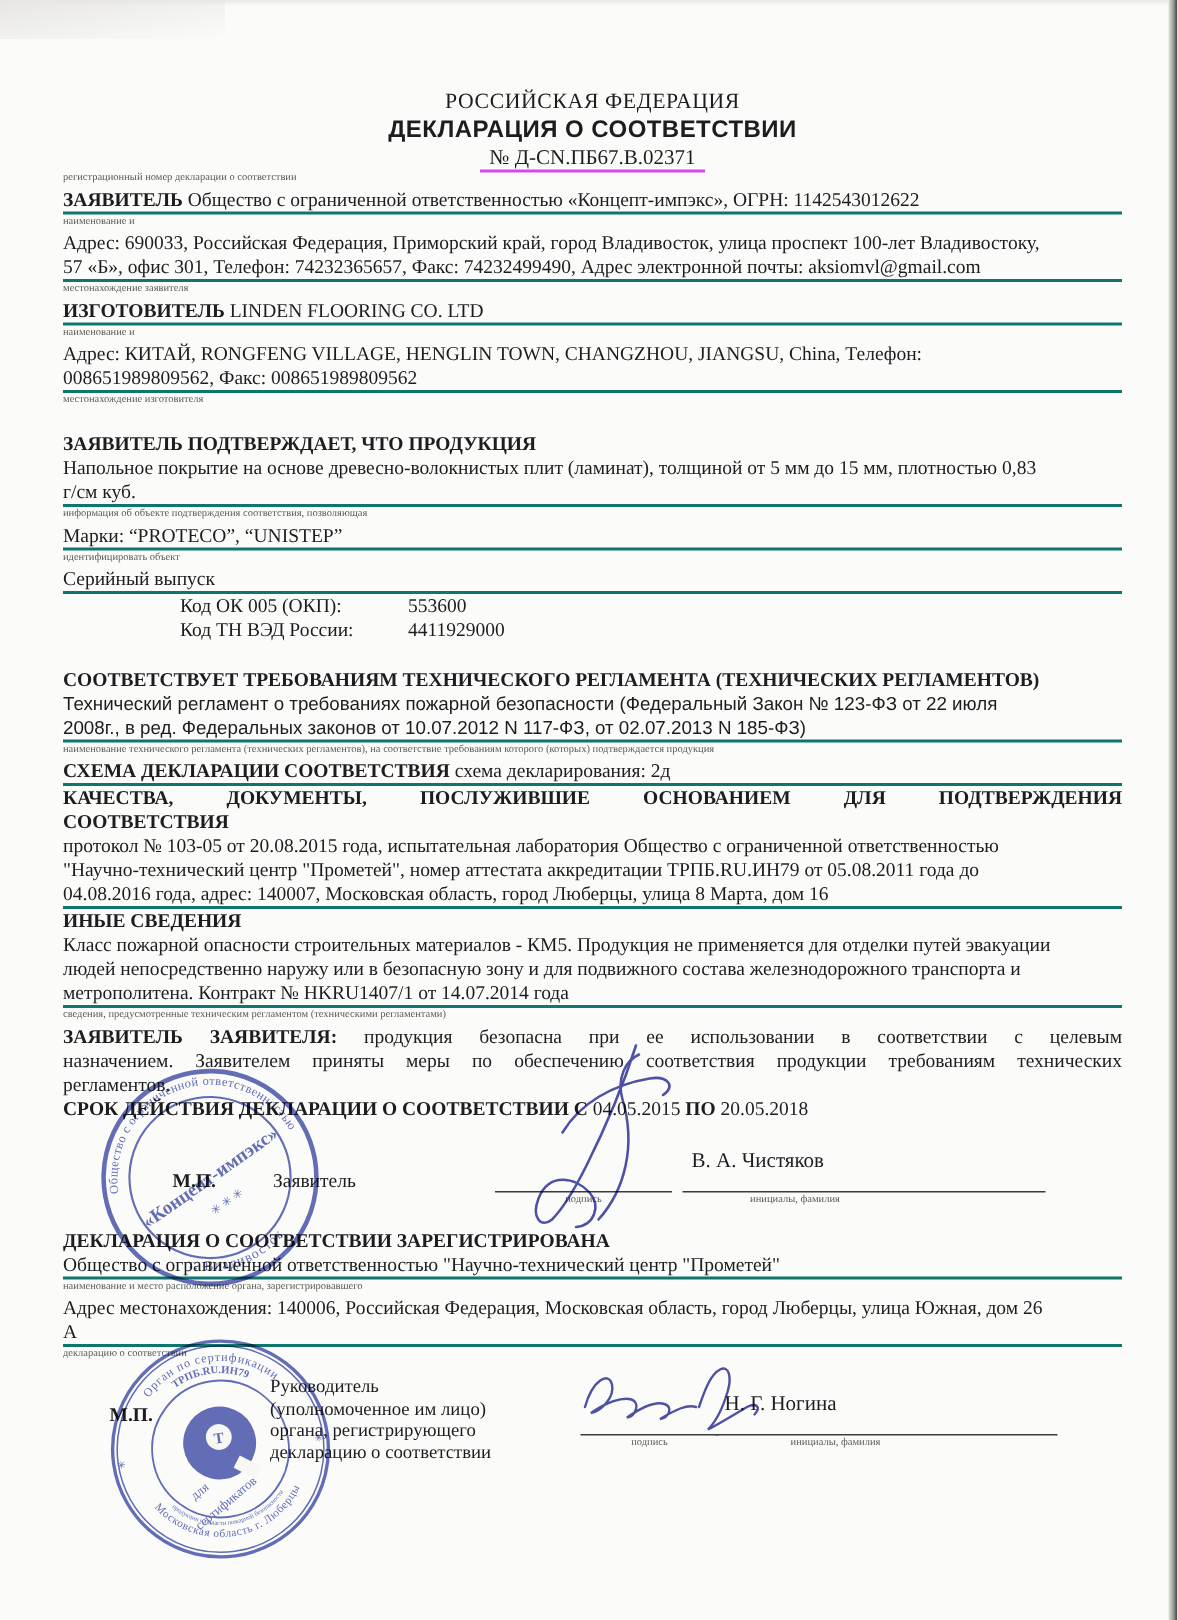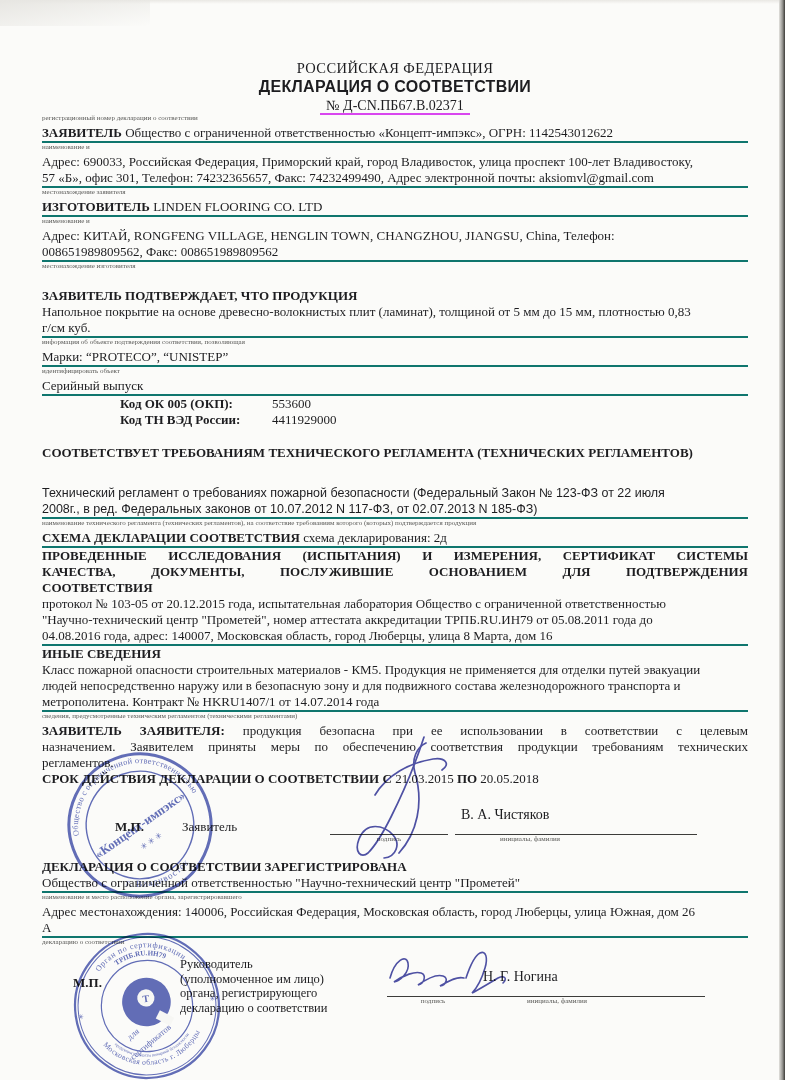--- a/index.html
+++ b/index.html
@@ -13,24 +13,24 @@
 
   .content { position:absolute; left:42px; top:60px; width:706px; font-size:13px; line-height:16px; }
   .center { text-align:center; }
   .country { font-size:14.5px; letter-spacing:.4px; }
   .doc-title { font-family:"Liberation Sans", sans-serif; font-weight:bold; font-size:16px; letter-spacing:.3px; margin-top:3px; }
   .doc-number { font-size:14px; margin-top:3px; }
   .doc-number span { border-bottom:2px solid #d946ef; padding:0 6px; }
   .cap { font-size:7px; line-height:9px; color:#5a5a58; text-align:left; margin-bottom:2px; }
   .field { border-bottom:2px solid #0f766e; }
   .b { font-weight:bold; }
-  .sans { font-family:"Liberation Sans", sans-serif; font-size:12.5px;margin-top:24px; }
+  .sans { font-family:"Liberation Sans", sans-serif; font-size:12.5px; }
   .jline { text-align:justify; text-align-last:justify; }
   .codes { padding-left:78px; }
-  .codes .lbl { display:inline-block; width:152px; font-weight:bold; }
+  .codes .lbl { display:inline-block; width:152px; font-weight:normal; }
   .hmt { margin-top:17px; }
 
   .sigrow1 { position:relative; height:72px; }
   .sigrow2 { position:relative; height:110px; }
   .abs { position:absolute; }
   .sline { border-bottom:1px solid #3c3c3a; }
   .scap { font-size:7px; line-height:9px; color:#5a5a58; text-align:center; }
   .rolelines { font-size:12.5px; line-height:14.5px; }
 
   .stamp { mix-blend-mode:multiply; opacity:.84; }
@@ -97,47 +97,46 @@
       <div>2008г., в ред. Федеральных законов от 10.07.2012 N 117-ФЗ, от 02.07.2013 N 185-ФЗ)</div>
     </div>
     <div class="cap">наименование технического регламента (технических регламентов), на соответствие требованиям которого (которых) подтверждается продукция</div>
 
     <div class="field">
       <span class="b">СХЕМА ДЕКЛАРАЦИИ СООТВЕТСТВИЯ</span>
       <span>схема декларирования: 2д</span>
     </div>
 
     <div class="b">
-      <div class="jline">ПРОВЕДЕННЫЕ ИССЛЕДОВАНИЯ (ИСПЫТАНИЯ) И ИЗМЕРЕНИЯ, СЕРТИФИКАТ СИСТЕМЫ</div>
       <div class="jline">КАЧЕСТВА, ДОКУМЕНТЫ, ПОСЛУЖИВШИЕ ОСНОВАНИЕМ ДЛЯ ПОДТВЕРЖДЕНИЯ</div>
       <div>СООТВЕТСТВИЯ</div>
     </div>
     <div class="field">
-      <div>протокол № 103-05 от 20.12.2015 года, испытательная лаборатория Общество с ограниченной ответственностью</div>
+      <div>протокол № 103-05 от 20.08.2015 года, испытательная лаборатория Общество с ограниченной ответственностью</div>
       <div>"Научно-технический центр "Прометей", номер аттестата аккредитации ТРПБ.RU.ИН79 от 05.08.2011 года до</div>
       <div>04.08.2016 года, адрес: 140007,  Московская область, город Люберцы, улица 8 Марта, дом 16</div>
     </div>
 
     <div class="b">ИНЫЕ СВЕДЕНИЯ</div>
     <div class="field">
       <div>Класс пожарной опасности строительных материалов - КМ5. Продукция не применяется для отделки путей эвакуации</div>
       <div>людей непосредственно наружу или в безопасную зону и для подвижного состава железнодорожного транспорта и</div>
       <div>метрополитена. Контракт № HKRU1407/1 от 14.07.2014 года</div>
     </div>
     <div class="cap">сведения, предусмотренные техническим регламентом (техническими регламентами)</div>
 
     <div>
       <div class="jline"><span class="b">ЗАЯВИТЕЛЬ ЗАЯВИТЕЛЯ:</span> <span>продукция безопасна при ее использовании в соответствии с целевым</span></div>
       <div class="jline">назначением. Заявителем приняты меры по обеспечению соответствия продукции требованиям технических</div>
       <div>регламентов.</div>
     </div>
 
     <div>
       <span class="b">СРОК ДЕЙСТВИЯ ДЕКЛАРАЦИИ О СООТВЕТСТВИИ С</span>
-      <span>21.03.2015</span>
+      <span>04.05.2015</span>
       <span class="b">ПО</span>
       <span>20.05.2018</span>
     </div>
 
     <div class="sigrow1">
       <span class="abs b" style="left:73px; top:32px;">М.П.</span>
       <span class="abs" style="left:140px; top:32px;">Заявитель</span>
       <div class="abs" style="left:288px; top:20px; width:118px;">
         <div class="sline" style="height:28px;"></div>
         <div class="scap">подпись</div>

